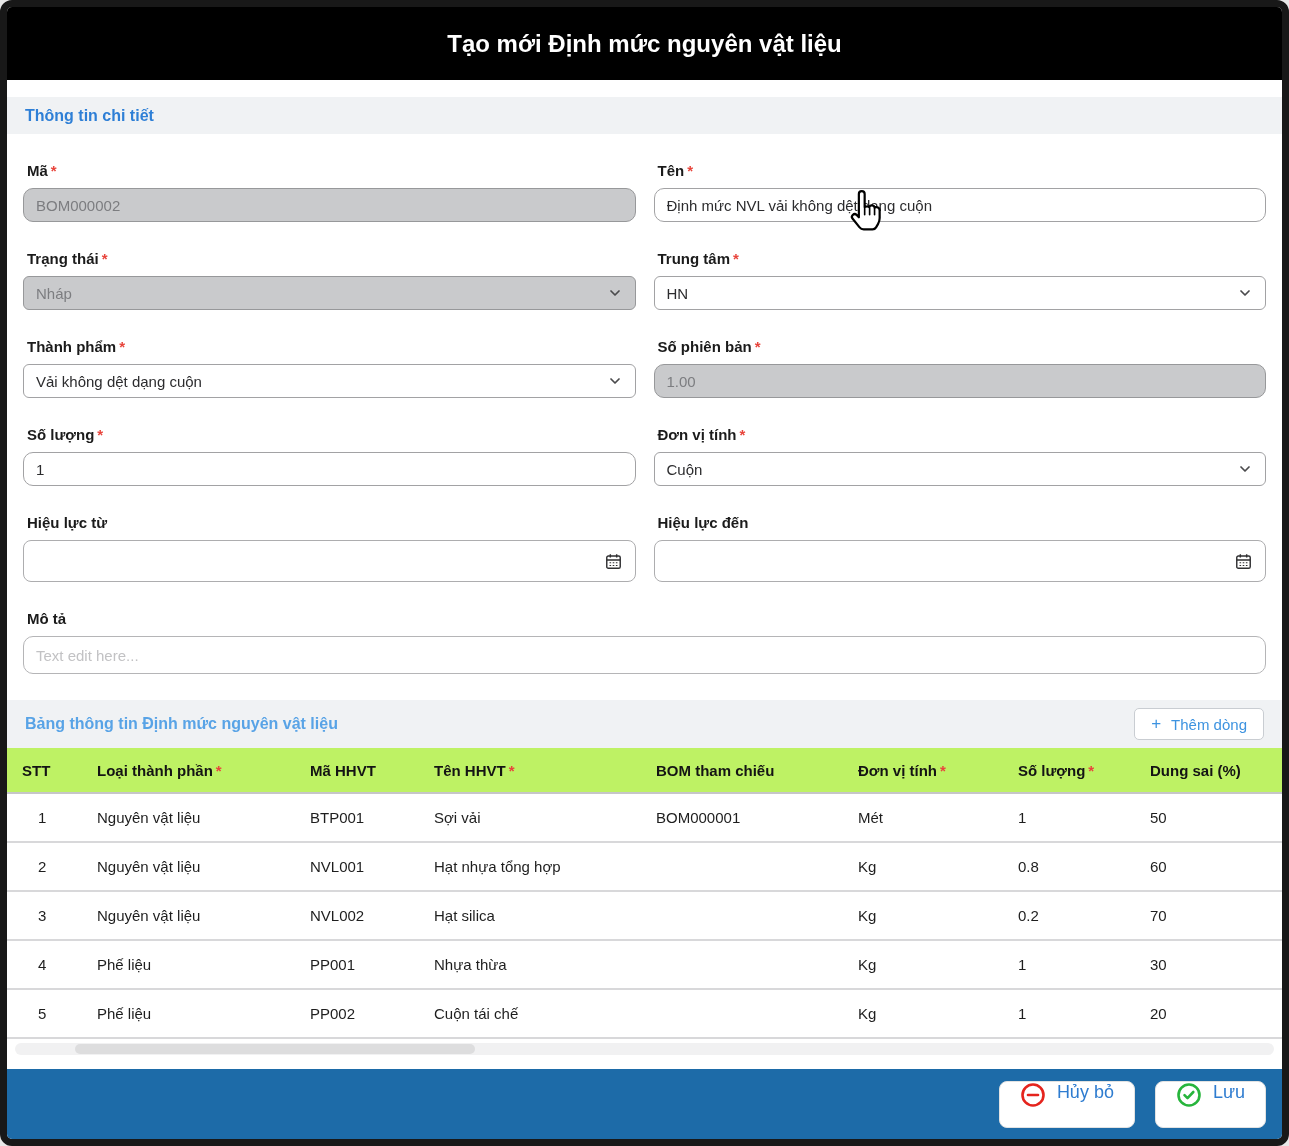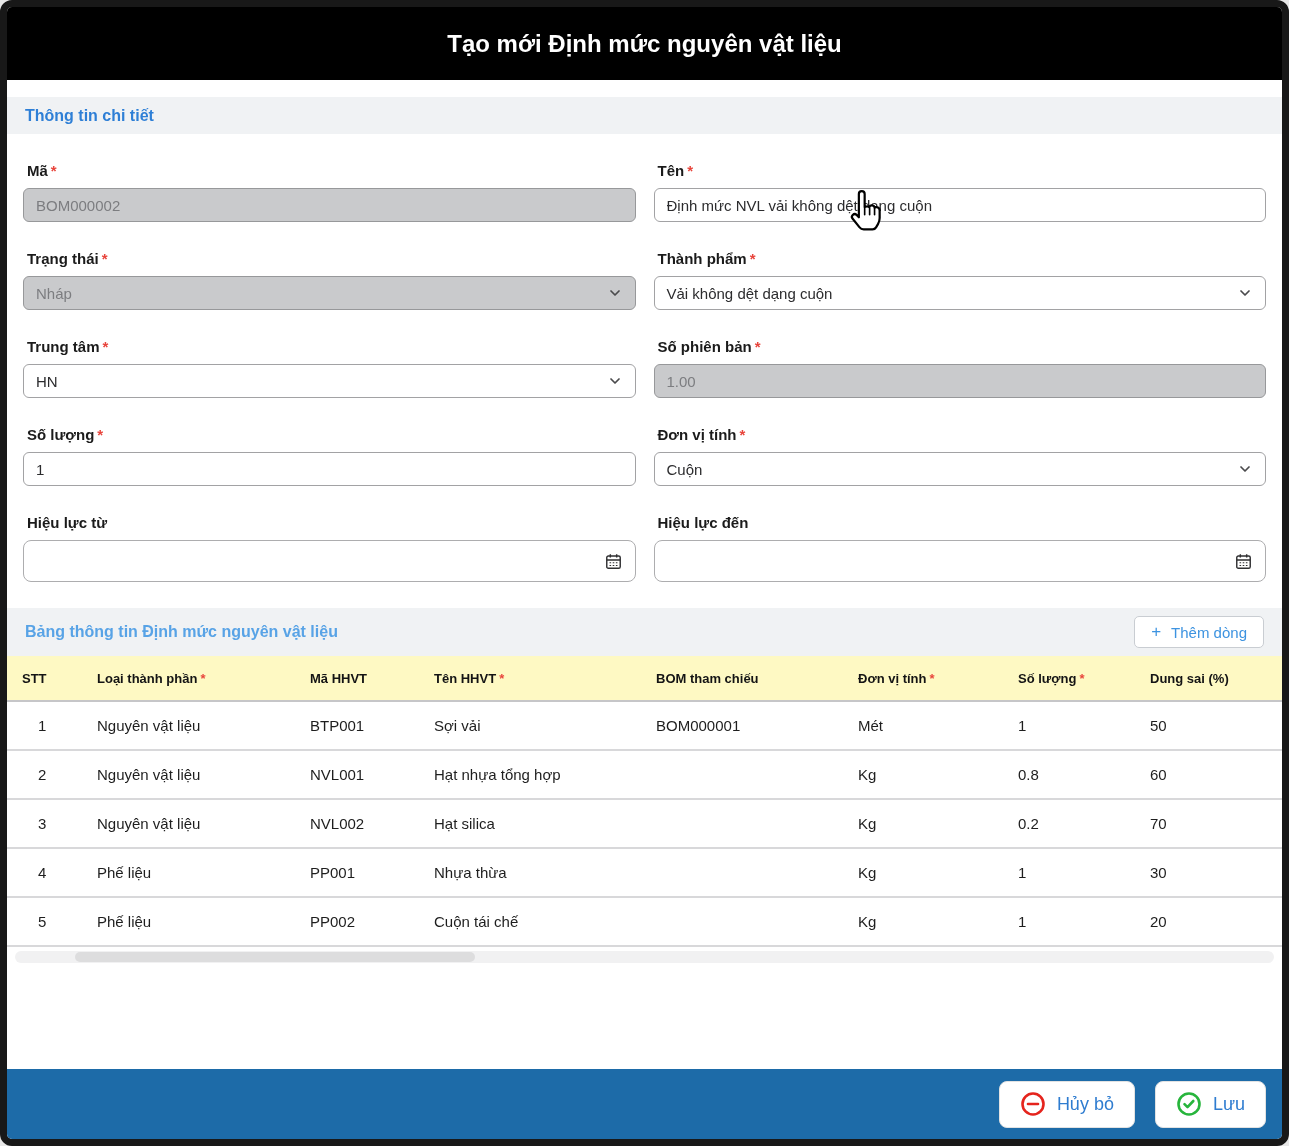--- a/index.html
+++ b/index.html
@@ -29,58 +29,58 @@
   .form { padding:0 16px; flex:0 0 auto; }
   .grid2 { display:grid; grid-template-columns:1fr 1fr; column-gap:18px; }
   .full { grid-column:1 / -1; }
   .field .label { font-size:15px; font-weight:700; color:#1b1b1b; margin:28px 0 9px 4px; }
   .req { color:#e8453c; font-weight:700; margin-left:3px; }
   .tb, .select, .dateinput {
     width:100%; height:34px; border:1px solid #a2a2a4; border-radius:6px;
     font-size:15px; color:#2c2c2e; background:#fff; padding:0 12px;
     display:flex; align-items:center; font-family:"Liberation Sans", sans-serif;
   }
-  input.tb { display:block; line-height:32px; }
+  input.tb { display:block; line-height:32px;border-radius:10px; }
   .disabled { background:#c9cacc; color:#7c7d80; border-color:#97989a; }
   .select { justify-content:space-between; cursor:pointer; }
   .select .chev { display:flex; align-items:center; }
   .dateinput { height:42px; border-radius:8px; justify-content:flex-end; border-color:#adadaf; }
   .mota { height:38px; border-radius:8px; border-color:#b5b5b7; }
   .mota::placeholder { color:#c2c2c4; }
 
   .addrow-btn {
     background:#fff; border:1px solid #c9cdd2; border-radius:5px;
     height:32px; padding:0 16px; display:flex; align-items:center; gap:10px;
     color:#3d93e0; font-size:15px; cursor:pointer; font-family:"Liberation Sans", sans-serif;
   }
   .addrow-btn .plus { font-size:17px; font-weight:400; }
 
   table { border-collapse:collapse; table-layout:fixed; width:1280px; flex:0 0 auto; }
   thead th {
-    background:#fef9c3; height:45px; text-align:left; font-size:13px; font-weight:700;
+    background:#bef264; height:45px; text-align:left; font-size:15px; font-weight:700;
     color:#141414; padding:0 4px 0 14px; border-bottom:2px solid #c6c6c8; white-space:nowrap; overflow:hidden;
   }
   tbody td {
     height:49px; font-size:15px; color:#1e1e1e; padding:0 4px 0 14px;
     border-bottom:2px solid #d8d8da; white-space:nowrap; overflow:hidden; background:#fff;
   }
   th.c-stt { padding-left:15px; }
   td.c-stt { padding-left:31px; }
 
   .hscrollbar { height:12px; margin:4px 8px 0 8px; flex:0 0 auto; border-radius:6px; background:#f1f1f2; position:relative; }
   .hscrollbar .thumb { position:absolute; left:60px; top:1px; width:400px; height:10px; border-radius:5px; background:#ddddde; }
 
   .footer {
     height:70px; background:#1d6ba8; flex:0 0 auto;
     display:flex; align-items:center; justify-content:flex-end; gap:20px; padding-right:16px;
     margin-top:auto;
   }
   .btn {
     background:#fff; border:1px solid #e2e2e2; border-radius:8px;
-    height:47px; padding:0 20px; display:flex; align-items:center; gap:11px;
+    height:47px; padding:0 20px; display:flex; align-items:flex-start; gap:11px;
     font-size:18px; color:#2e7cd0; cursor:pointer; font-family:"Liberation Sans", sans-serif;
   }
   .btn .bicon { display:flex; align-items:center; }
 
   .cursor { position:absolute; left:838px; top:180px; width:44px; height:48px; pointer-events:none; z-index:10; }
 </style>
 </head>
 <body>
 
 <div class="screen">
@@ -115,35 +115,35 @@
             <span>Nháp</span>
             <span class="chev">
                 <svg width="16" height="16" viewBox="0 0 24 24" fill="none" stroke="#4a4a4c" stroke-width="2.6" stroke-linecap="round" stroke-linejoin="round">
                   <path d="M6 9l6 6 6-6"></path>
                 </svg>
               </span>
           </div>
         </div>
 
         <div class="field">
+          <div class="label"><span>Trung tâm</span><span class="req">*</span></div>
+          <div class="select">
+            <span>HN</span>
+            <span class="chev">
+                <svg width="16" height="16" viewBox="0 0 24 24" fill="none" stroke="#4a4a4c" stroke-width="2.6" stroke-linecap="round" stroke-linejoin="round">
+                  <path d="M6 9l6 6 6-6"></path>
+                </svg>
+              </span>
+          </div>
+        </div>
+
+        <div class="field">
           <div class="label"><span>Thành phẩm</span><span class="req">*</span></div>
           <div class="select">
             <span>Vải không dệt dạng cuộn</span>
-            <span class="chev">
-                <svg width="16" height="16" viewBox="0 0 24 24" fill="none" stroke="#4a4a4c" stroke-width="2.6" stroke-linecap="round" stroke-linejoin="round">
-                  <path d="M6 9l6 6 6-6"></path>
-                </svg>
-              </span>
-          </div>
-        </div>
-
-        <div class="field">
-          <div class="label"><span>Trung tâm</span><span class="req">*</span></div>
-          <div class="select">
-            <span>HN</span>
             <span class="chev">
                 <svg width="16" height="16" viewBox="0 0 24 24" fill="none" stroke="#4a4a4c" stroke-width="2.6" stroke-linecap="round" stroke-linejoin="round">
                   <path d="M6 9l6 6 6-6"></path>
                 </svg>
               </span>
           </div>
         </div>
 
         <div class="field">
           <div class="label"><span>Số phiên bản</span><span class="req">*</span></div>
@@ -188,20 +188,24 @@
             <span style="display:flex;">
                 <svg width="19" height="19" viewBox="0 0 24 24" fill="none" stroke="#2f2f31" stroke-width="1.8">
                   <rect x="3.5" y="5" width="17" height="15.5" rx="2"></rect>
                   <path d="M8 2.8v4.2M16 2.8v4.2M3.5 10.2h17"></path>
                   <path d="M7 13.5h2M11 13.5h2M15 13.5h2M7 17h2M11 17h2M15 17h2" stroke-width="1.4"></path>
                 </svg>
               </span>
           </div>
         </div>
 
+        <div class="field full">
+          <div class="label"><span>Mô tả</span></div>
+          <input class="tb mota" placeholder="Text edit here..." style="">
+        </div>
 
       </div>
     </div>
 
     <div class="strip strip2">
       <span class="strip-title">Bảng thông tin Định mức nguyên vật liệu</span>
       <button class="addrow-btn">
         <span class="plus">+</span>
         <span>Thêm dòng</span>
       </button>

